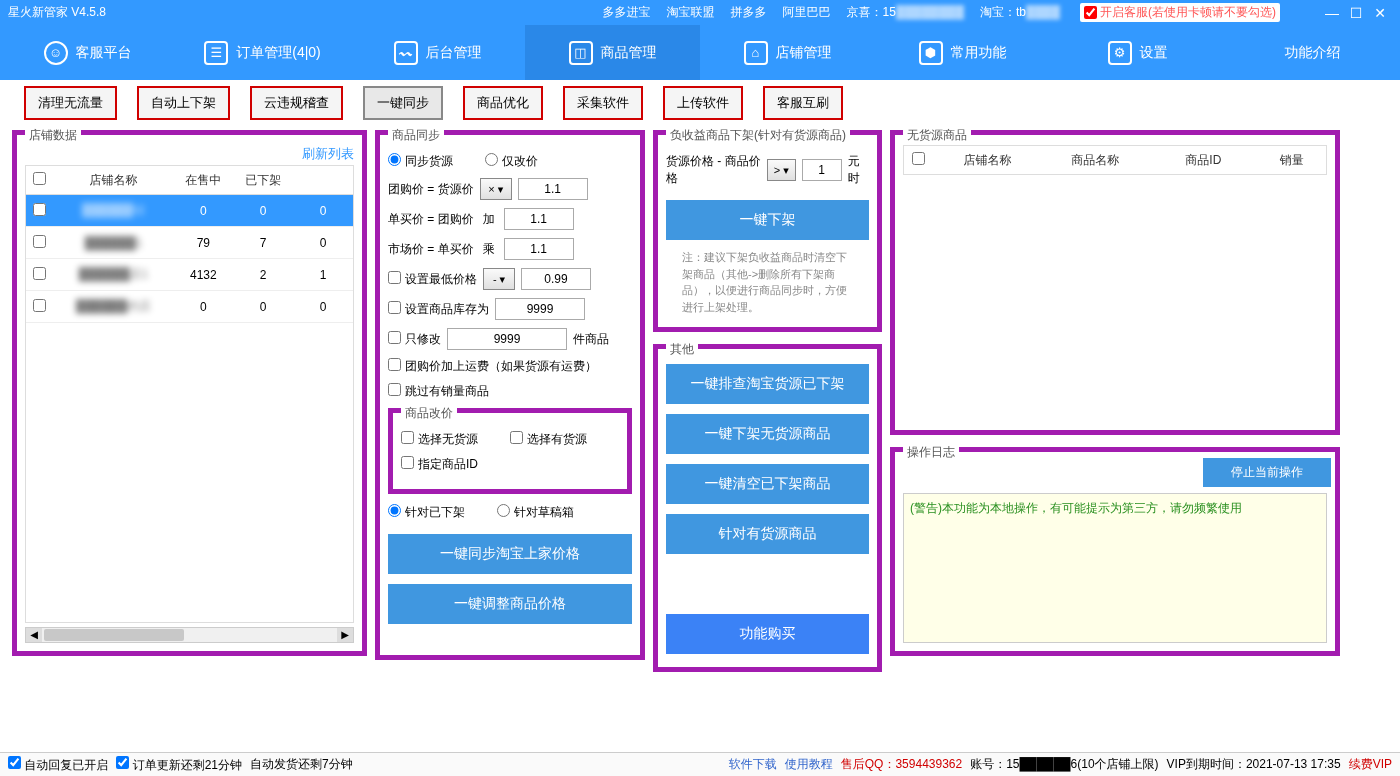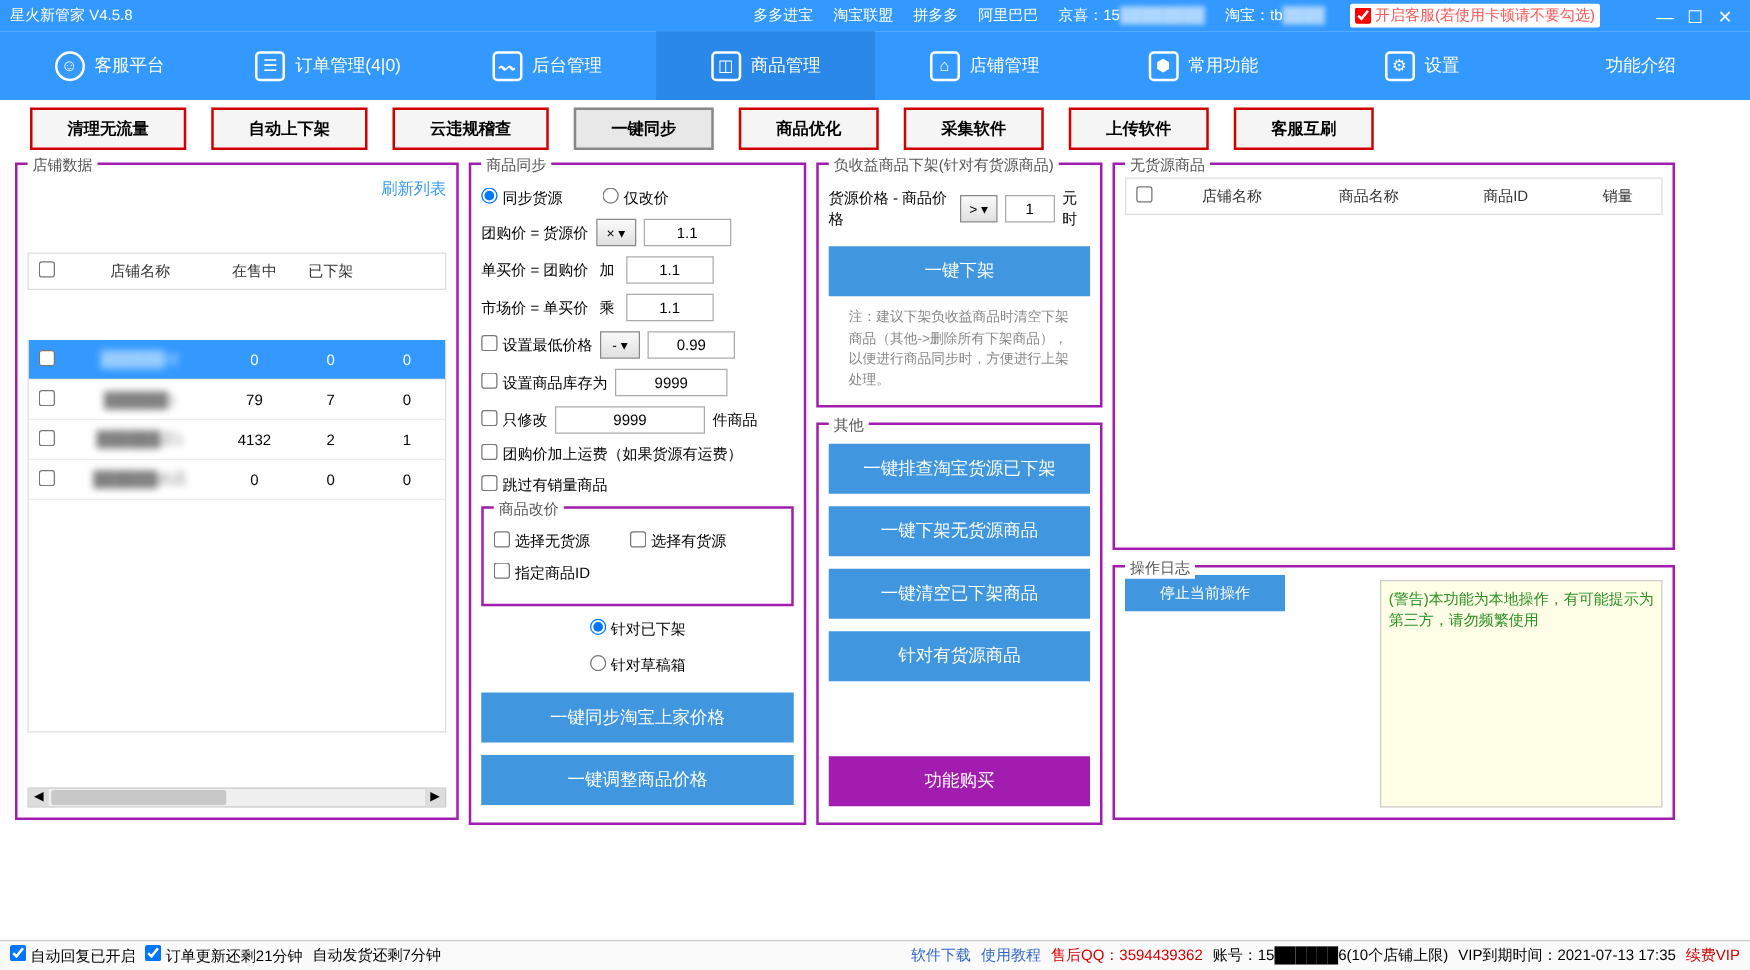--- a/index.html
+++ b/index.html
@@ -15,25 +15,25 @@
 .title-bar .win-btn { width: 24px; text-align: center; cursor: pointer; font-size: 14px; }
 
 .main-nav { background: #3399ff; color: #fff; height: 55px; display: flex; align-items: center; }
 .main-nav .nav-item { flex: 1; display: flex; align-items: center; justify-content: center; gap: 8px; cursor: pointer; height: 100%; }
 .main-nav .nav-item.active { background: #2a88e8; }
 .main-nav .nav-icon { width: 24px; height: 24px; border: 2px solid #fff; border-radius: 4px; display: flex; align-items: center; justify-content: center; font-size: 13px; }
 .main-nav .nav-icon.round { border-radius: 50%; }
 .main-nav .nav-label { font-size: 14px; }
 
 .sub-tabs { background: #fff; height: 46px; display: flex; align-items: center; gap: 20px; padding: 0 24px; }
-.sub-tabs .tab { background: #f5f5f5; border: 2px solid #d00000; padding: 6px 28px; cursor: pointer; font-size: 13px; font-weight: bold; }
+.sub-tabs .tab { background: #f5f5f5; border: 2px solid #d00000; padding: 6px 12px; cursor: pointer; font-size: 13px; }
 .sub-tabs .tab.active { border-color: #888; background: #e8e8e8; }
 
 .content { display: flex; gap: 8px; padding: 0 12px; height: 530px; }
-.fieldset { border: 2px solid #a21caf; padding: 10px 8px 8px 8px; margin-top: 4px; position: relative; gap: 40px; }
+.fieldset { border: 5px solid #a21caf; padding: 10px 8px 8px 8px; margin-top: 4px; position: relative; }
 .fieldset .legend { position: absolute; top: -8px; left: 8px; background: #fff; padding: 0 4px; font-size: 12px; color: #555; }
 
 .col-left { width: 355px; display: flex; flex-direction: column; }
 .refresh-link { color: #3399ff; text-align: right; cursor: pointer; font-size: 13px; margin-bottom: 2px; }
 .table-head { background: #fff; display: flex; border: 1px solid #ddd; height: 30px; align-items: center; }
 .table-head .th { text-align: center; font-size: 12px; color: #333; }
 .table-body { border: 1px solid #ddd; border-top: none; flex: 1; overflow: hidden; }
 .tr { display: flex; height: 32px; align-items: center; border-bottom: 1px solid #eee; }
 .tr.sel { background: #3399ff; color: #fff; }
 .tr .td { text-align: center; font-size: 12px; }
@@ -47,21 +47,21 @@
 .hscroll .arr.l { left: 0; }
 .hscroll .arr.r { right: 0; }
 
 .col-mid { width: 270px; }
 .form-row { display: flex; align-items: center; gap: 6px; margin: 8px 0; font-size: 12px; }
 .form-row label { display: flex; align-items: flex-start; gap: 4px; }
 .num-input { width: 70px; height: 22px; text-align: center; border: 1px solid #aaa; }
 .num-input-wide { width: 120px; height: 22px; text-align: center; border: 1px solid #aaa; }
 .sq-select { width: 32px; height: 22px; border: 1px solid #888; background: linear-gradient(#fafafa,#e0e0e0); text-align: center; font-size: 11px; cursor: pointer; }
 .big-blue-btn { width: 100%; background: #4097e0; color: #fff; border: none; height: 40px; font-size: 14px; cursor: pointer; margin: 5px 0; }
-.big-red-btn { width: 100%; background: #a21caf; color: #fff; border: none; height: 40px; font-size: 14px; cursor: pointer; margin: 5px 0; }
+.big-red-btn { width: 100%; background: #3b82f6; color: #fff; border: none; height: 40px; font-size: 14px; cursor: pointer; margin: 5px 0; }
 .radio-row { display: flex; align-items: center; gap: 4px; }
 
 .col-mid2 { width: 229px; }
 .note-txt { color: #888; font-size: 11px; line-height: 1.5; margin: 4px 16px; }
 
 .col-right { width: 450px; display: flex; flex-direction: column; gap: 8px; }
 .table-head2 { display: flex; border: 1px solid #ddd; height: 30px; align-items: center; }
 .table-head2 .th { text-align: center; font-size: 12px; color: #333; }
 .log-body { border: 1px solid #ccc; background: #ffffe8; flex: 1; padding: 6px; font-size: 12px; min-height: 150px; }
 .log-warn { color: #2a9020; }
@@ -269,21 +269,21 @@
             </label>
         </div>
         <div class="form-row">
             <label>
               <input type="checkbox" style="">
               <span>指定商品ID</span>
             </label>
           </div>
       </div>
 
-      <div class="form-row" style="margin-top:10px;flex-direction:column;">
+      <div class="form-row" style="margin-top:10px;">
         <label class="radio-row">
             <input type="radio" name="tgt" checked="" style="">
             <span>针对已下架</span>
           </label>
         <span style="width:20px"></span>
         <label class="radio-row">
             <input type="radio" name="tgt" style="">
             <span>针对草稿箱</span>
           </label>
       </div>
@@ -322,21 +322,21 @@
       <span class="legend">无货源商品</span>
       <div class="table-head2">
         <div class="td-check"><input type="checkbox" style=""></div>
         <div class="th" style="width:110px">店铺名称</div>
         <div class="th" style="width:110px">商品名称</div>
         <div class="th" style="width:110px">商品ID</div>
         <div class="th" style="width:70px">销量</div>
       </div>
     </div>
 
-    <div class="fieldset" style="flex:1; display:flex; flex-direction:row;">
+    <div class="fieldset" style="flex:1; display:flex; flex-direction:column;">
       <span class="legend">操作日志</span>
       <div>
           <button class="stop-btn">停止当前操作</button>
         </div>
       <div style="clear:both; height:6px;"></div>
       <div class="log-body">
         <span class="log-warn">(警告)本功能为本地操作，有可能提示为第三方，请勿频繁使用</span>
       </div>
     </div>
   </div>

